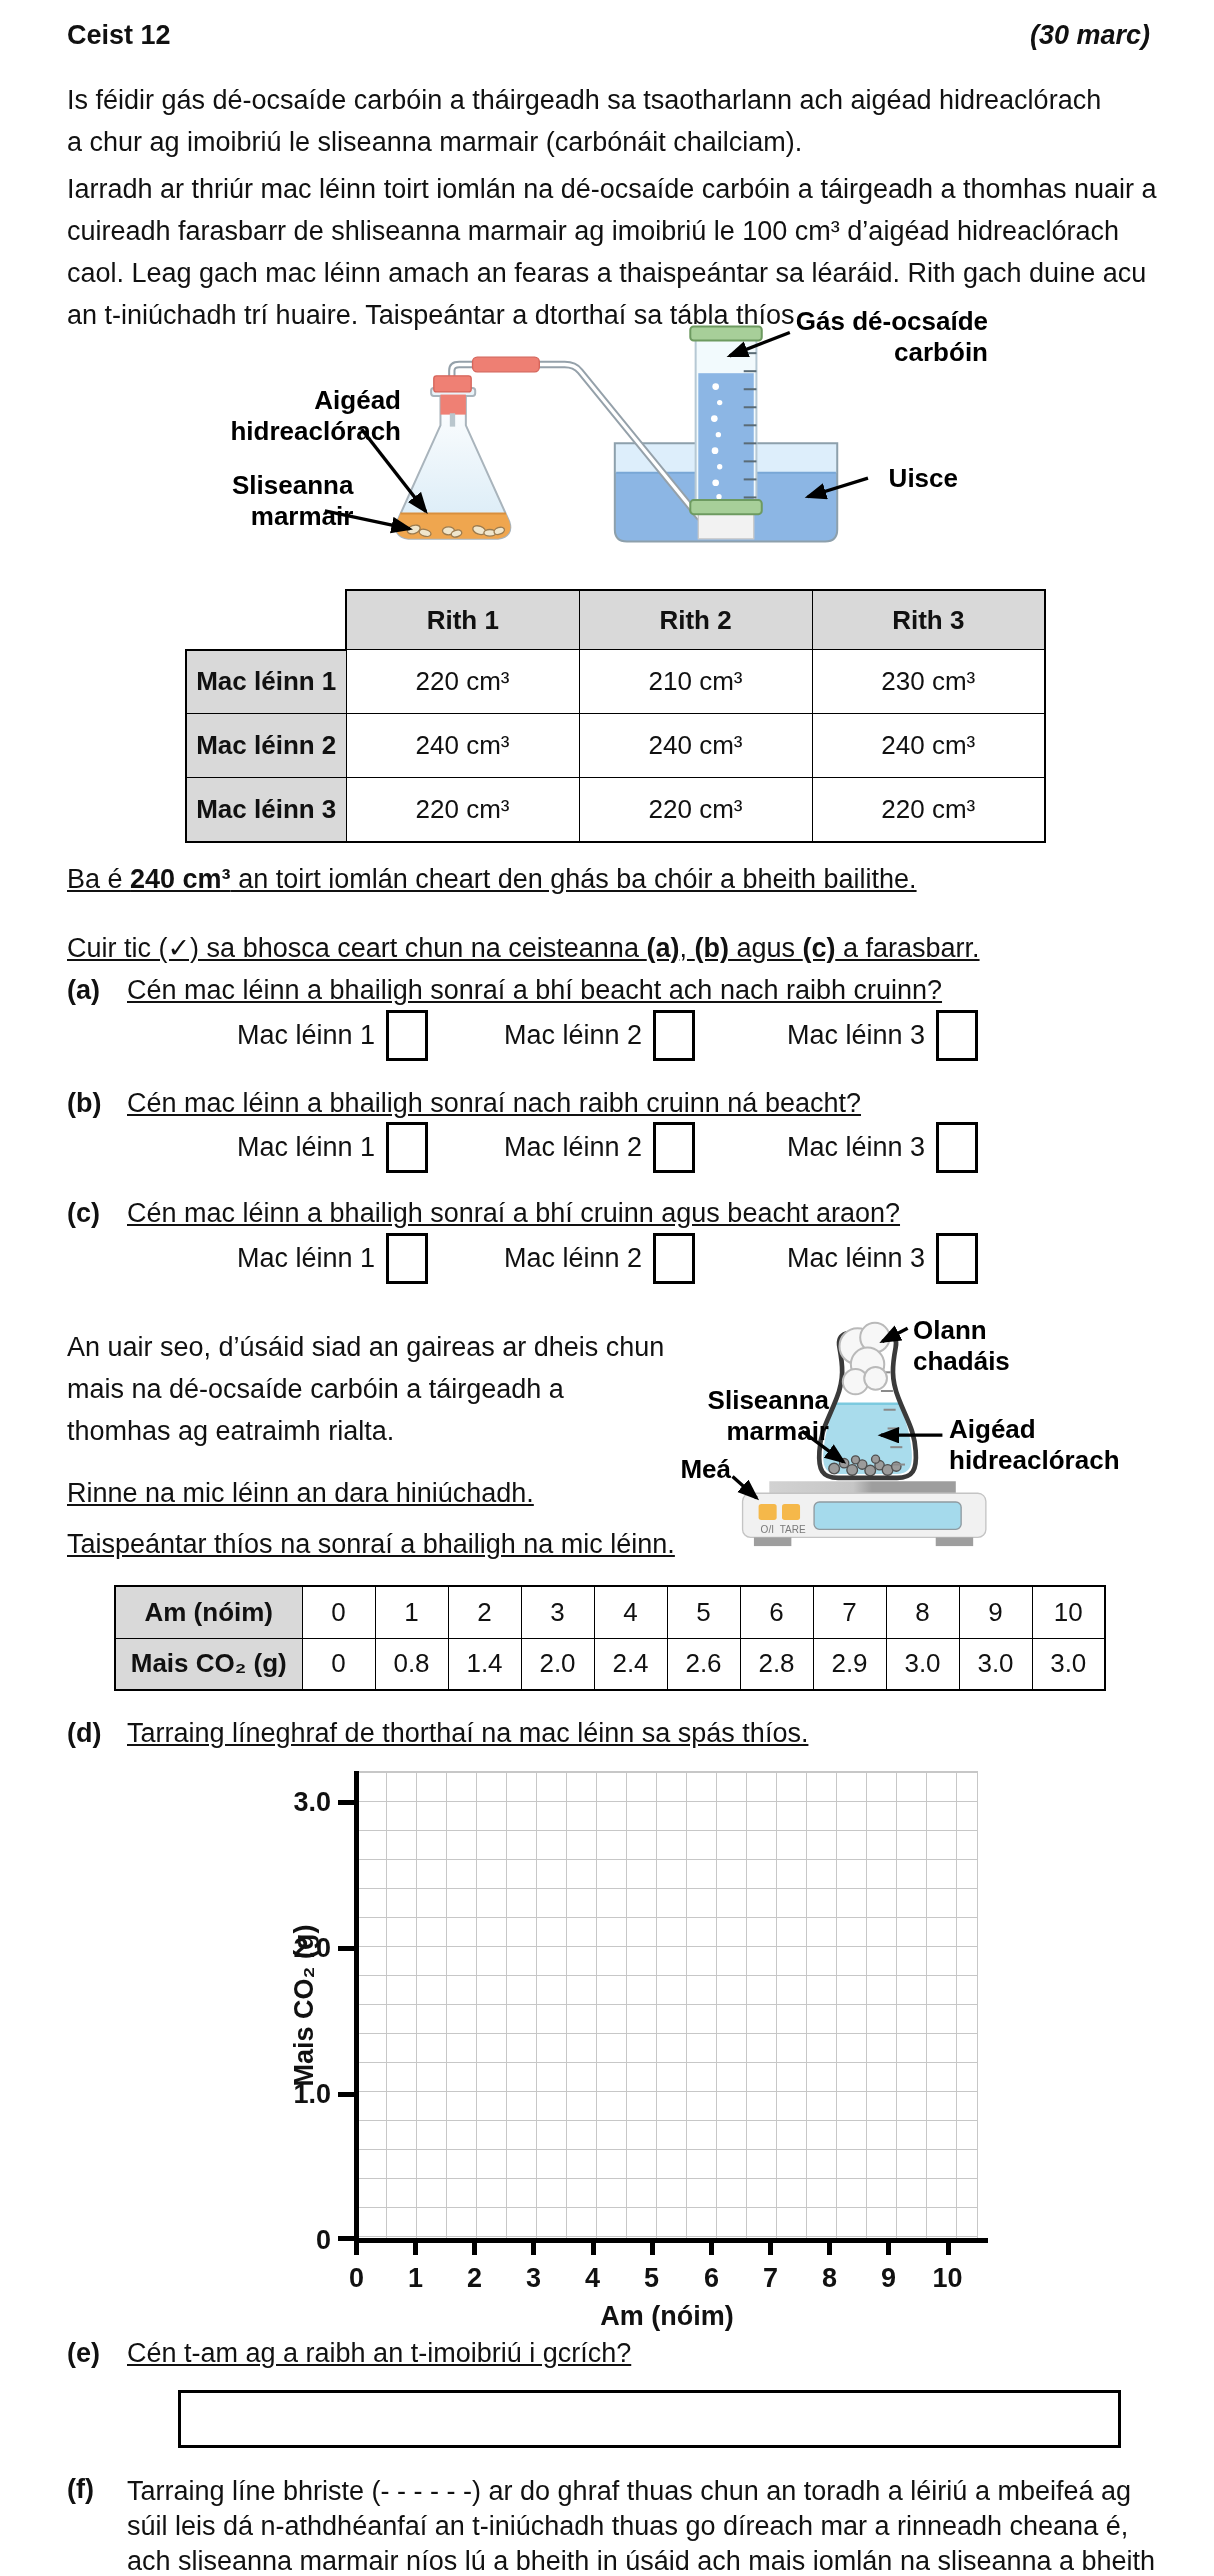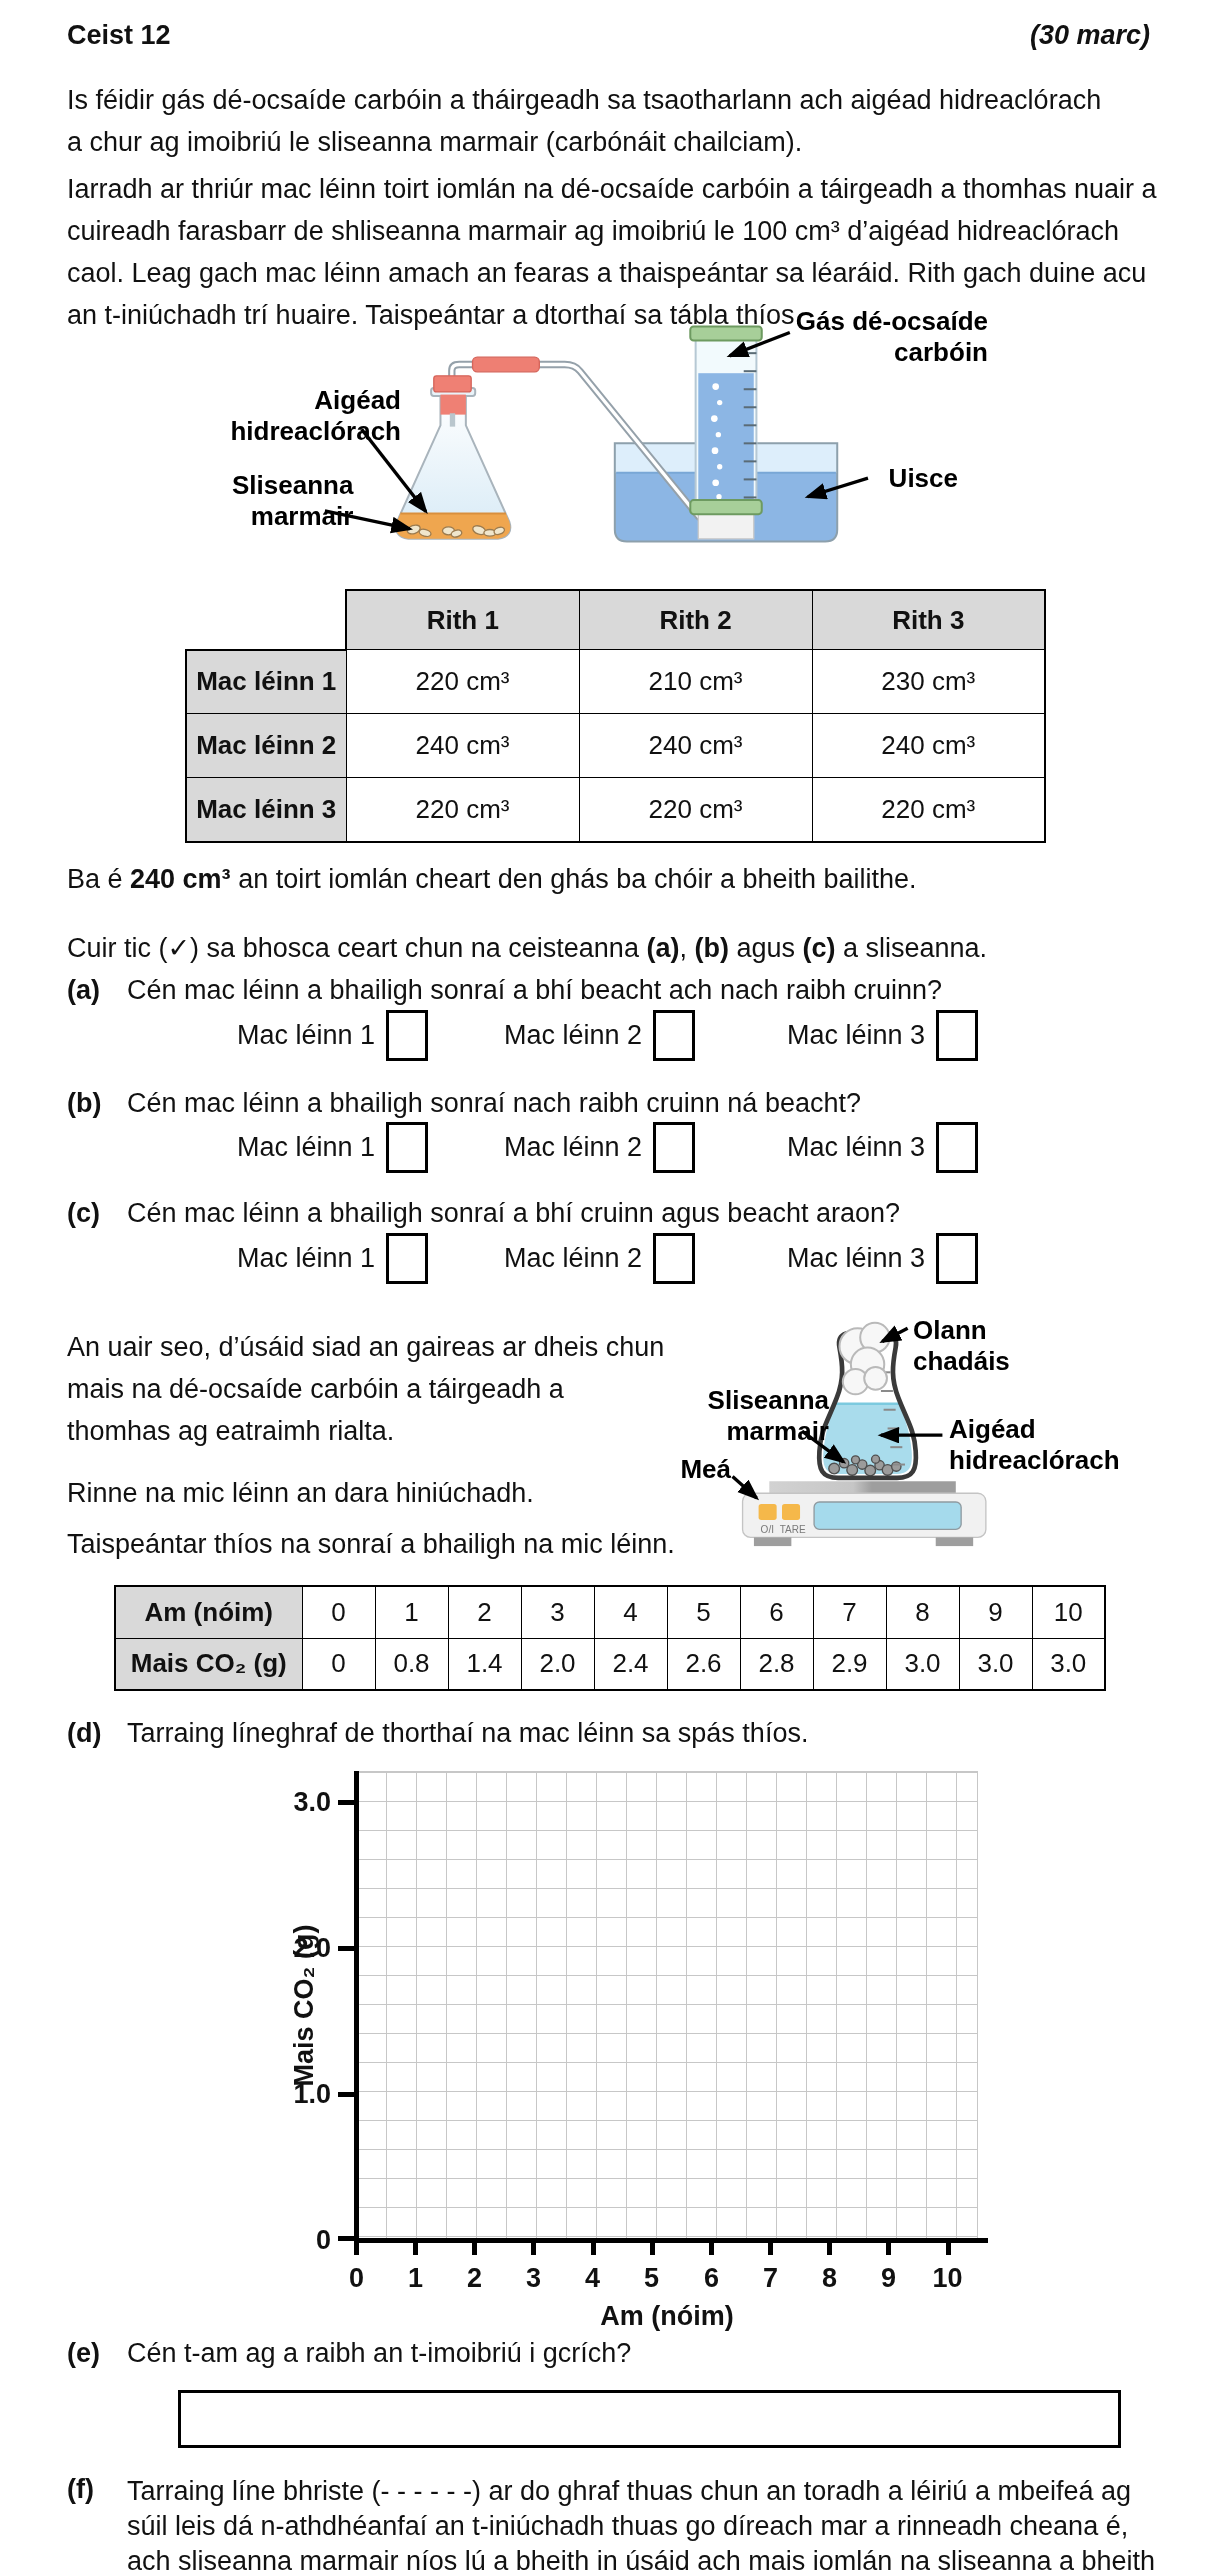--- a/index.html
+++ b/index.html
@@ -1,21 +1,21 @@
 <!DOCTYPE html>
 <html style="font-size:10.7px"><head>
 <meta charset="utf-8">
 <style>
   html,body{margin:0;padding:0;background:#fff;}
   .page{position:relative;width:1215px;height:2576px;background:#ffffff;
         font-family:"Liberation Sans",sans-serif;color:#111;overflow:hidden;}
   .abs{position:absolute;}
   .b{font-weight:bold;}
   .txt{font-size:27px;line-height:42px;}
-  .nowrap{white-space:nowrap;}
+  .nowrap{white-space:nowrap;text-decoration:underline;}
 
   
   .hdr{top:20px;font-size:27px;font-weight:bold;}
 
   
   .qlabel{position:absolute;left:67px;font-size:27px;font-weight:bold;}
   .qtext{position:absolute;left:127px;font-size:27px;}
 
   
   .cbrow{position:absolute;left:0;width:1215px;height:53px;}
@@ -200,21 +200,21 @@
       <td>220 cm³</td>
     </tr>
   </tbody>
     </table>
 
   <div class="abs txt nowrap" style="left:67px;top:858px;">
     <span>Ba é </span><span class="b">240 cm³</span><span> an toirt iomlán cheart den ghás ba chóir a bheith bailithe.</span>
   </div>
 
   <div class="abs txt nowrap" style="left:67px;top:927px;">
-    <span>Cuir tic (✓) sa bhosca ceart chun na ceisteanna </span><span class="b">(a)</span><span>, </span><span class="b">(b)</span><span> agus </span><span class="b">(c)</span><span> a sliseanna.</span>
+    <span>Cuir tic (✓) sa bhosca ceart chun na ceisteanna </span><span class="b">(a)</span><span>, </span><span class="b">(b)</span><span> agus </span><span class="b">(c)</span><span> a farasbarr.</span>
   </div>
 
   <div class="qlabel" style="top:975px;">(a)</div>
   <div class="qtext nowrap" style="top:975px;">Cén mac léinn a bhailigh sonraí a bhí beacht ach nach raibh cruinn?</div>
   <div class="cbrow" style="top:1009px;">
     <div class="cbgroup" style="left:237px;">
         <span class="cblabel">Mac léinn 1</span>
         <span class="cbbox"></span>
       </div>
     <div class="cbgroup" style="left:504px;">

